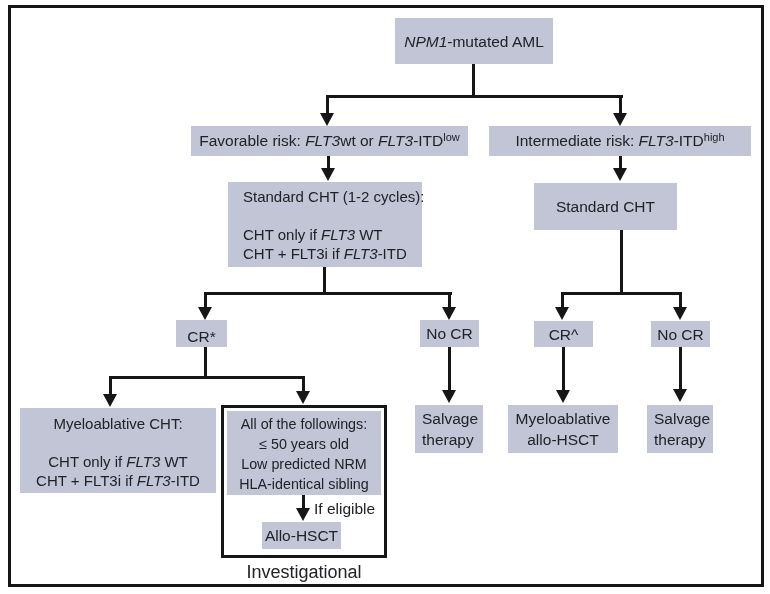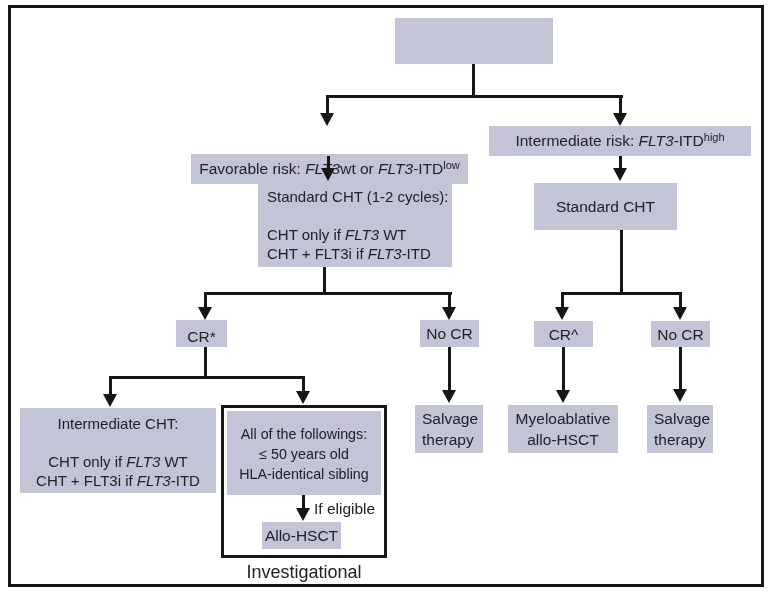--- a/index.html
+++ b/index.html
@@ -37,35 +37,38 @@
   }
   .floatlabel{position:absolute;font-size:15.5px;white-space:nowrap;}
   .small{font-size:14.3px;line-height:20px;justify-content:center;}
 </style>
 </head>
 <body>
 
 <div class="frame"></div>
 
 <div class="box" style="left:395px;top:18px;width:158px;height:46px;">
+  <div>
+    <span class="it">NPM1</span><span>-mutated AML</span>
+  </div>
 </div>
 
-<div class="box" style="left:191px;top:126px;width:277px;height:30px;margin-top:28px;">
+<div class="box" style="left:191px;top:126px;width:277px;height:30px;">
   <div>
     <span>Favorable risk: </span><span class="it">FLT3</span><span>wt or </span><span class="it">FLT3</span><span>-ITD</span><span class="sup">low</span>
   </div>
 </div>
 
 <div class="box" style="left:489px;top:126px;width:262px;height:30px;">
   <div>
     <span>Intermediate risk: </span><span class="it">FLT3</span><span>-ITD</span><span class="sup">high</span>
   </div>
 </div>
 
-<div class="box leftalign multiline" style="left:228px;top:182px;width:194px;height:85px;padding:5px 0 0 9px;font-size:15px;line-height:19px;margin-left:30px;">
+<div class="box leftalign multiline" style="left:228px;top:182px;width:194px;height:85px;padding:5px 0 0 15px;font-size:15px;line-height:19px;">
   <div>Standard CHT (1-2 cycles):</div>
   <div>&nbsp;</div>
   <div>
     <span>CHT only if </span><span class="it">FLT3</span><span> WT</span>
   </div>
   <div>
     <span>CHT + FLT3i if </span><span class="it">FLT3</span><span>-ITD</span>
   </div>
 </div>
 
@@ -83,35 +86,36 @@
 
 <div class="box" style="left:534px;top:321px;width:59px;height:26px;">
   <div>CR^</div>
 </div>
 
 <div class="box" style="left:651px;top:321px;width:59px;height:26px;">
   <div>No CR</div>
 </div>
 
 <div class="box multiline" style="left:20px;top:408px;width:196px;height:85px;padding-top:6px;font-size:15px;line-height:19px;">
-  <div>Intermediate CHT:</div>
+  <div>Myeloablative CHT:</div>
   <div>&nbsp;</div>
   <div>
     <span>CHT only if </span><span class="it">FLT3</span><span> WT</span>
   </div>
   <div>
     <span>CHT + FLT3i if </span><span class="it">FLT3</span><span>-ITD</span>
   </div>
 </div>
 
 <div class="outerbox" style="left:221px;top:405px;width:166px;height:153px;"></div>
 
 <div class="box multiline small" style="left:227px;top:411px;width:154px;height:84px;padding-top:2px;">
   <div>All of the followings:</div>
   <div>≤ 50 years old</div>
+  <div>Low predicted NRM</div>
   <div>HLA-identical sibling</div>
 </div>
 
 <div class="floatlabel" style="left:314px;top:500px;">If eligible</div>
 
 <div class="box" style="left:262px;top:522px;width:79px;height:27px;">
   <div>Allo-HSCT</div>
 </div>
 
 <div class="caption" style="left:221px;top:562px;width:166px;">Investigational</div>

